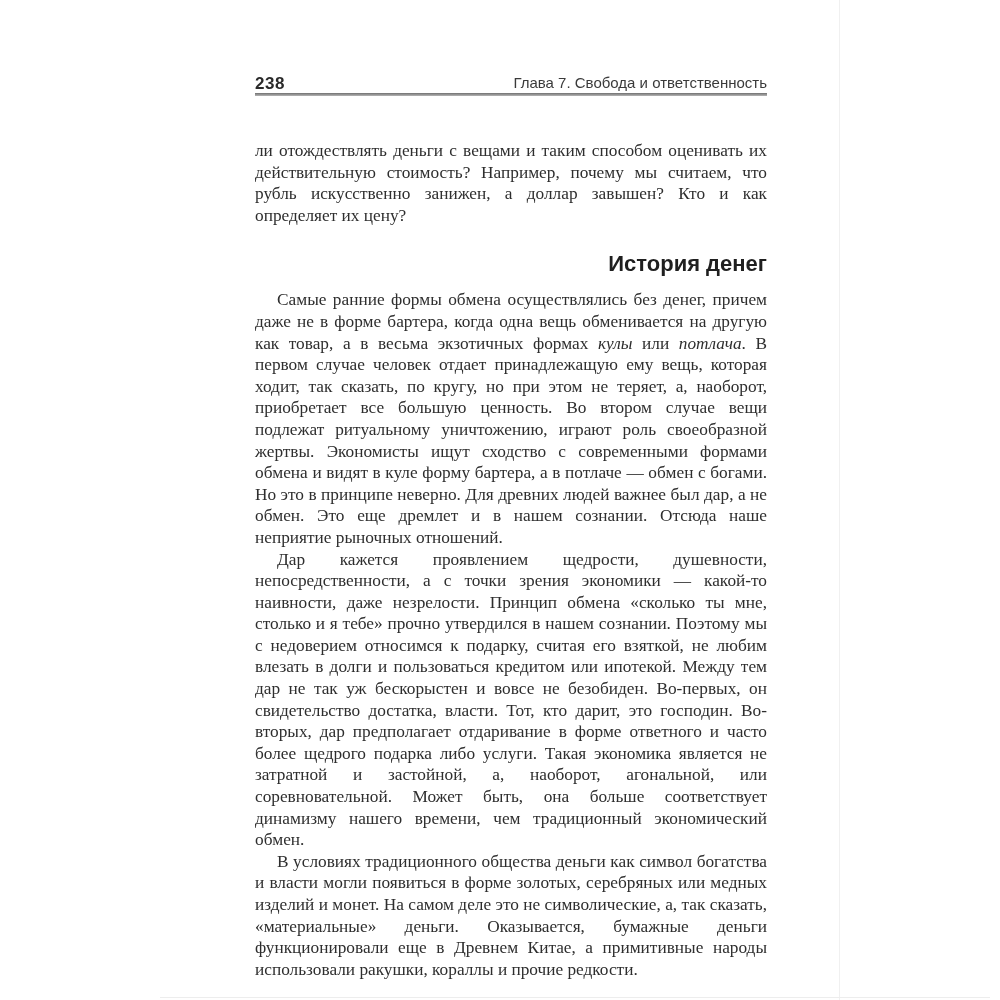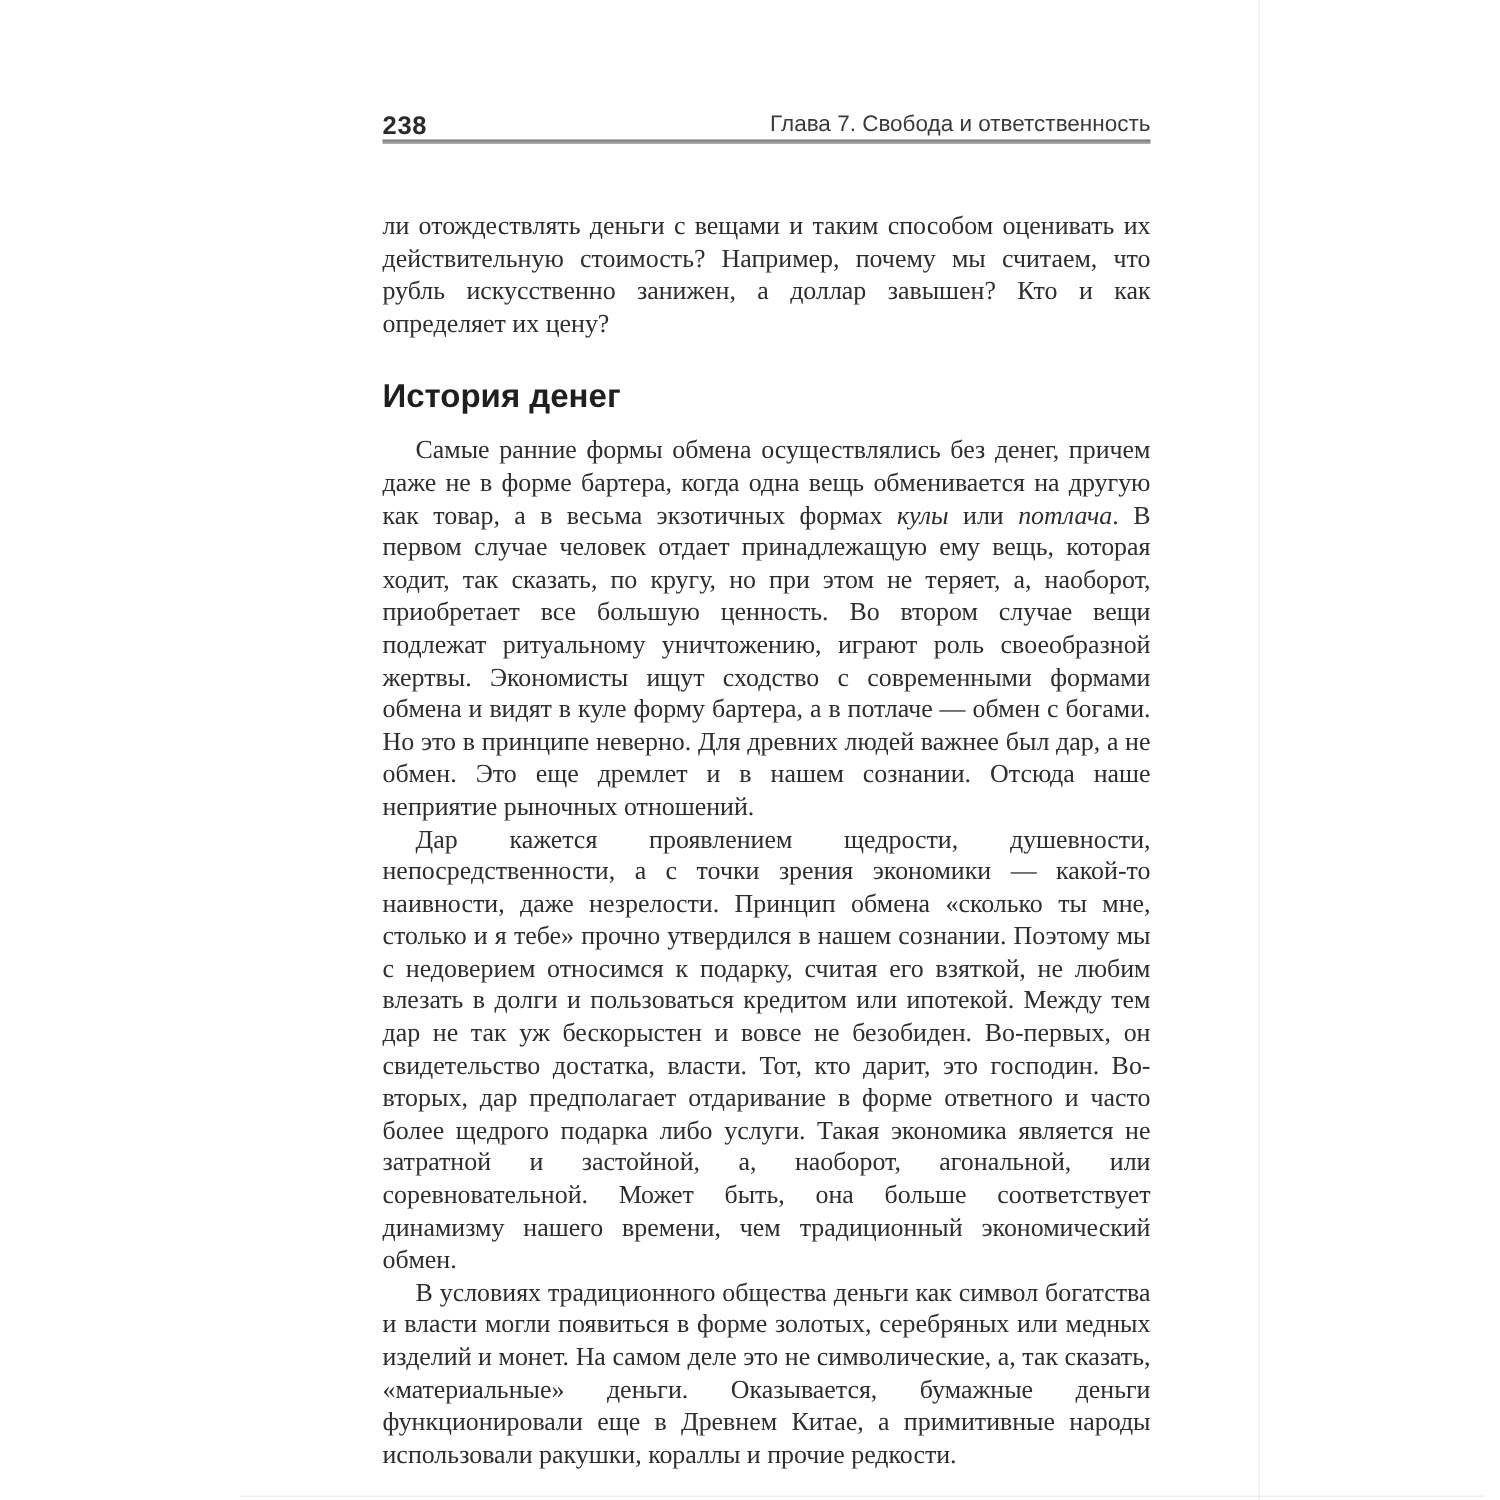--- a/index.html
+++ b/index.html
@@ -66,21 +66,21 @@
   .para.indent {
     text-indent: 22px;
   }
   .section-heading {
     margin: 27px 0 14px 0;
     font-family: "Liberation Sans", "DejaVu Sans", sans-serif;
     font-weight: bold;
     font-size: 22px;
     line-height: 22px;
     color: #1f1f1f;
-    text-align: left;
+    text-align: right;
     text-indent: 0;
   }
   em { }
   
   .scan-edge-v {
     position: absolute;
     left: 839px;
     top: 0;
     width: 1px;
     height: 1000px;

